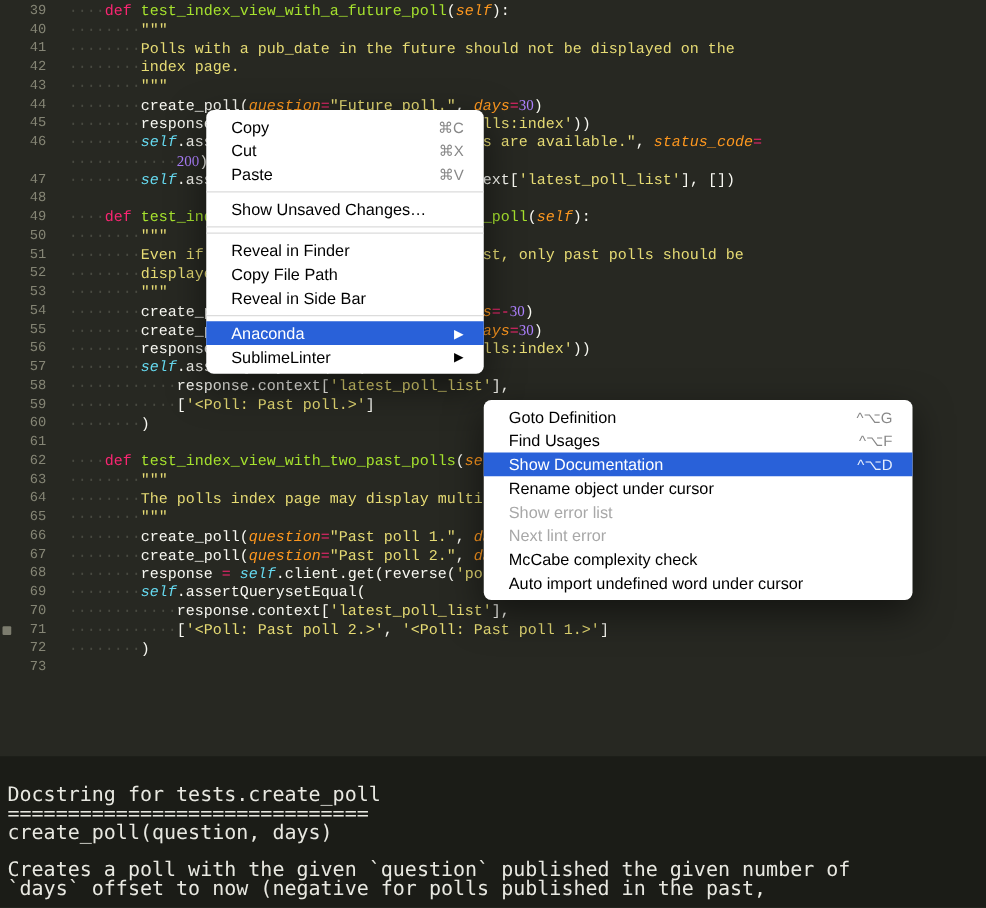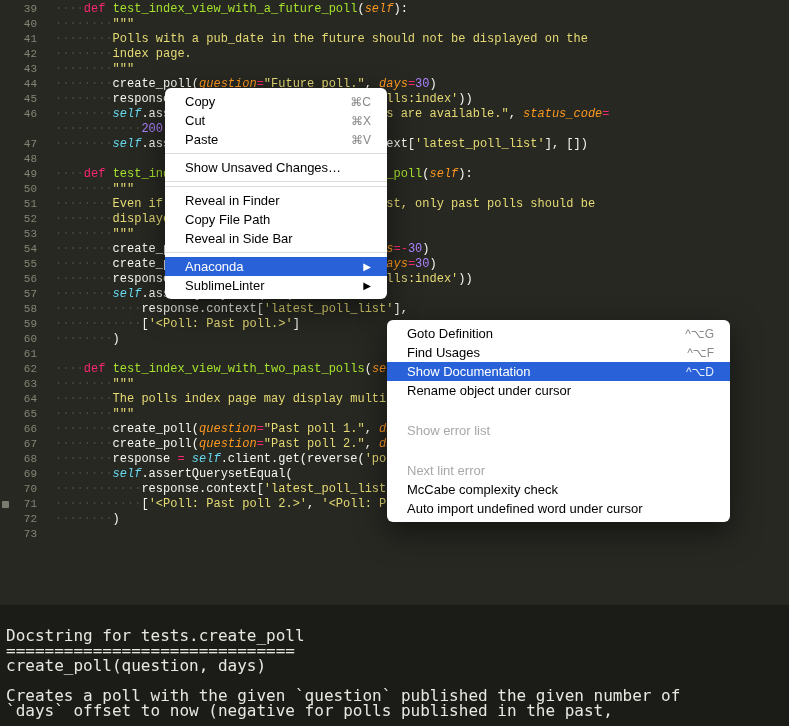--- a/index.html
+++ b/index.html
@@ -31,41 +31,41 @@
     position: relative;
   }
   .dots { color: #494a41; }
   .code { flex: 1; }
   .mark { position: absolute; left: 2px; top: 4px; width: 7px; height: 7px; background: #7c7c6e; border-radius: 1px; }
   .kw { color: #66d9ef; font-style: italic; }
   .storage { color: #f92672; }
   .fname { color: #a6e22e; }
   .param { color: #fd971f; font-style: italic; }
   .string { color: #e6db74; }
-  .num { color: #ae81ff; }
+  .num { color: #ae81ff; font-family: Liberation Serif, serif; }
   .op { color: #f92672; }
   .ctxmenu {
     position: absolute;
     background: #fff;
     color: #000;
     border-radius: 6px;
     box-shadow: 0 10px 30px rgba(0,0,0,.5);
     font-family: -apple-system, "Helvetica Neue", Arial, sans-serif;
     font-size: 13px;
     padding: 4px 0;
   }
   .ctxmenu .row {
     display: flex;
     justify-content: space-between;
     align-items: center;
     padding: 3px 16px 3px 20px;
     height: 19px;
   }
   .ctxmenu .row.hi { background: #2961d9; color: #fff; }
-  .ctxmenu .row.dis { color: #a8a8a8; margin-top: 21px; }
+  .ctxmenu .row.dis { color: #a8a8a8; }
   .ctxmenu .sep { height: 1px; background: #dcdcdc; margin: 4px 0; }
   .sc { color: #888; font-size: 12px; margin-left: 24px; }
   .row.hi .sc { color: #e7effd; }
   .arrow { font-size: 10px; margin-left: 24px; }
   #menu1 { top: 88px; left: 165px; width: 222px; }
   #menu2 { top: 320px; left: 387px; width: 343px; text-align: right; }
   .docpanel {
     position: absolute;
     left: 0; right: 0; bottom: 0;
     background: #1b1c17;

